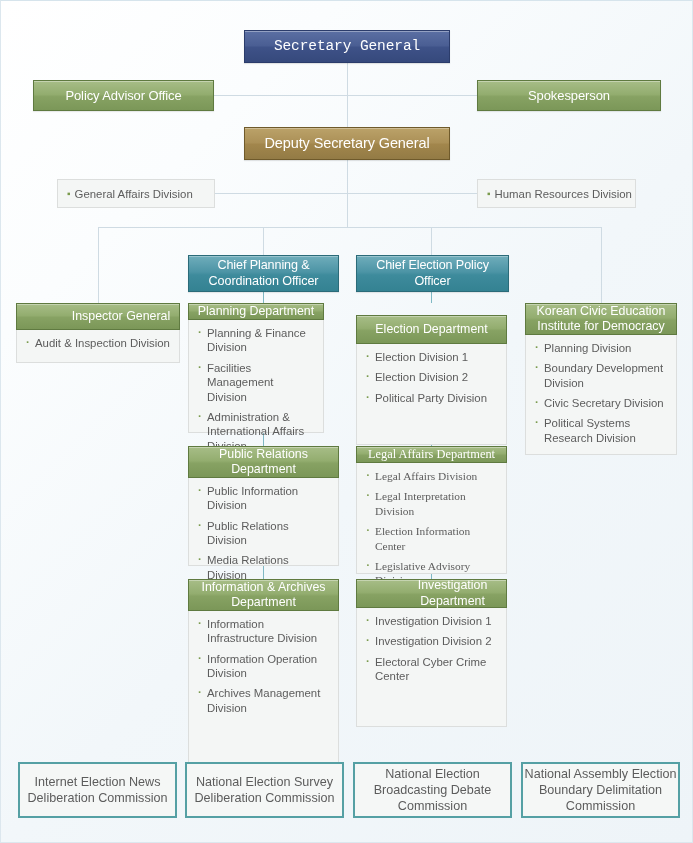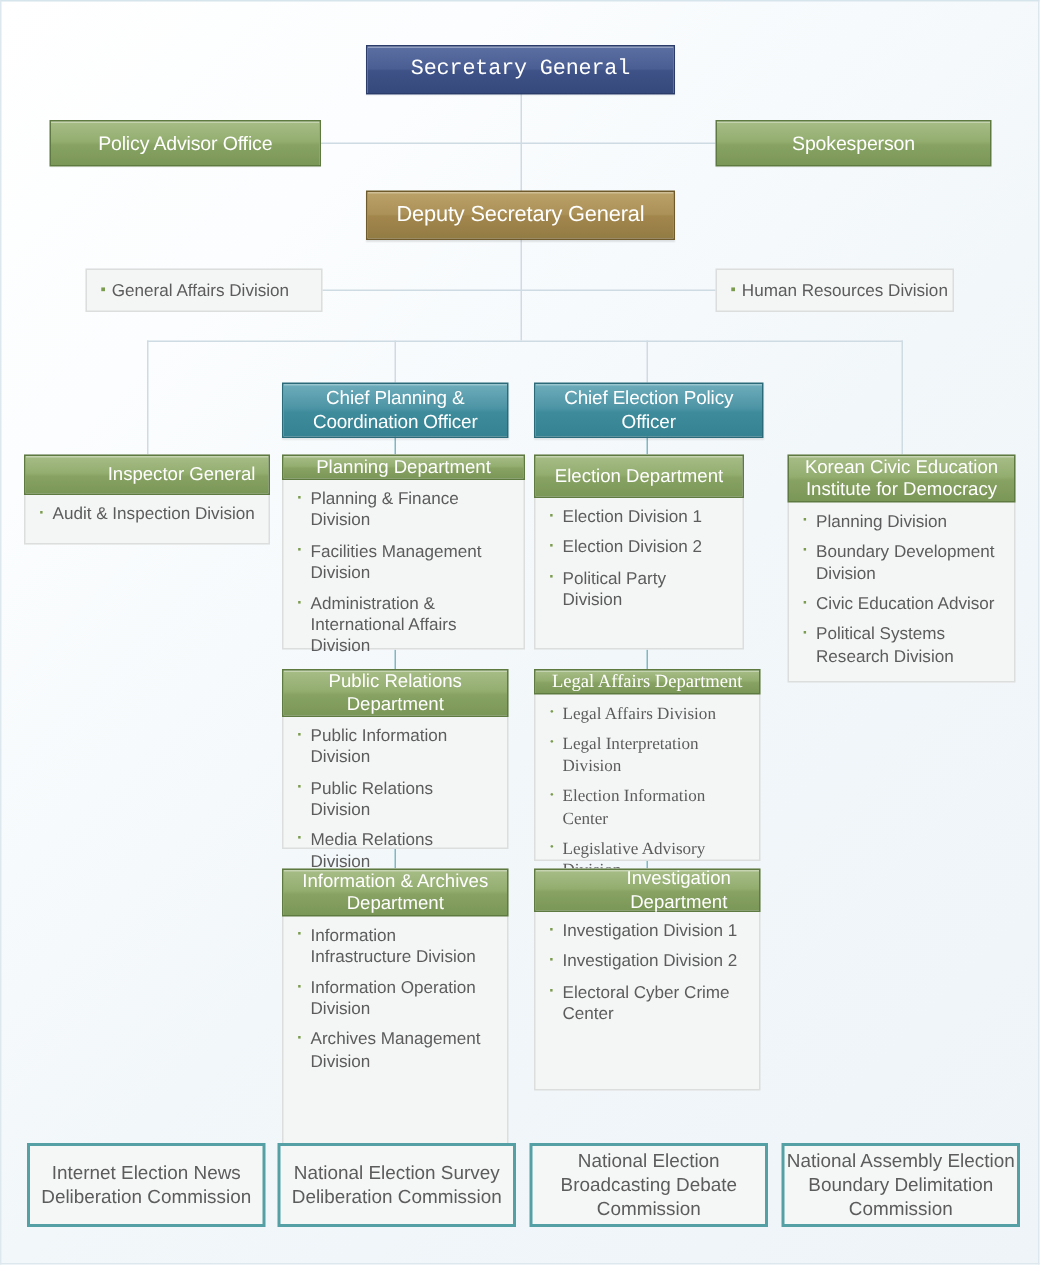--- a/index.html
+++ b/index.html
@@ -205,50 +205,50 @@
 
   <div class="dept" style="left:15px; top:302px; width:164px; height:60px;">
     <div class="dept-head" style="height:29px;padding-left:46px;">
       <span>Inspector General</span>
     </div>
     <ul class="dept-body">
       <li>Audit &amp; Inspection Division</li>
     </ul>
   </div>
 
-  <div class="dept" style="left:187px; top:302px; width:162px; height:130px;">
+  <div class="dept" style="left:187px; top:302px; width:136px; height:130px;">
     <div class="dept-head" style="height:29px;">
       <span>Planning Department</span>
     </div>
     <ul class="dept-body">
       <li>Planning &amp; Finance Division</li>
       <li>Facilities Management Division</li>
       <li>Administration &amp; International Affairs Division</li>
     </ul>
   </div>
 
-  <div class="dept" style="left:355px; top:302px; width:140px; height:130px;">
+  <div class="dept" style="left:355px; top:314px; width:151px; height:130px;">
     <div class="dept-head" style="height:29px;">
       <span>Election Department</span>
     </div>
     <ul class="dept-body">
       <li>Election Division 1</li>
       <li>Election Division 2</li>
       <li>Political Party Division</li>
     </ul>
   </div>
 
   <div class="dept" style="left:524px; top:302px; width:152px; height:152px;">
     <div class="dept-head" style="height:32px;">
       <span>Korean Civic Education Institute for Democracy</span>
     </div>
     <ul class="dept-body">
       <li>Planning Division</li>
       <li>Boundary Development Division</li>
-      <li>Civic Education Advisor</li>
+      <li>Civic Secretary Division</li>
       <li>Political Systems Research Division</li>
     </ul>
   </div>
 
   <div class="dept" style="left:187px; top:445px; width:151px; height:120px;">
     <div class="dept-head" style="height:32px;">
       <span>Public Relations Department</span>
     </div>
     <ul class="dept-body">
       <li>Public Information Division</li>

